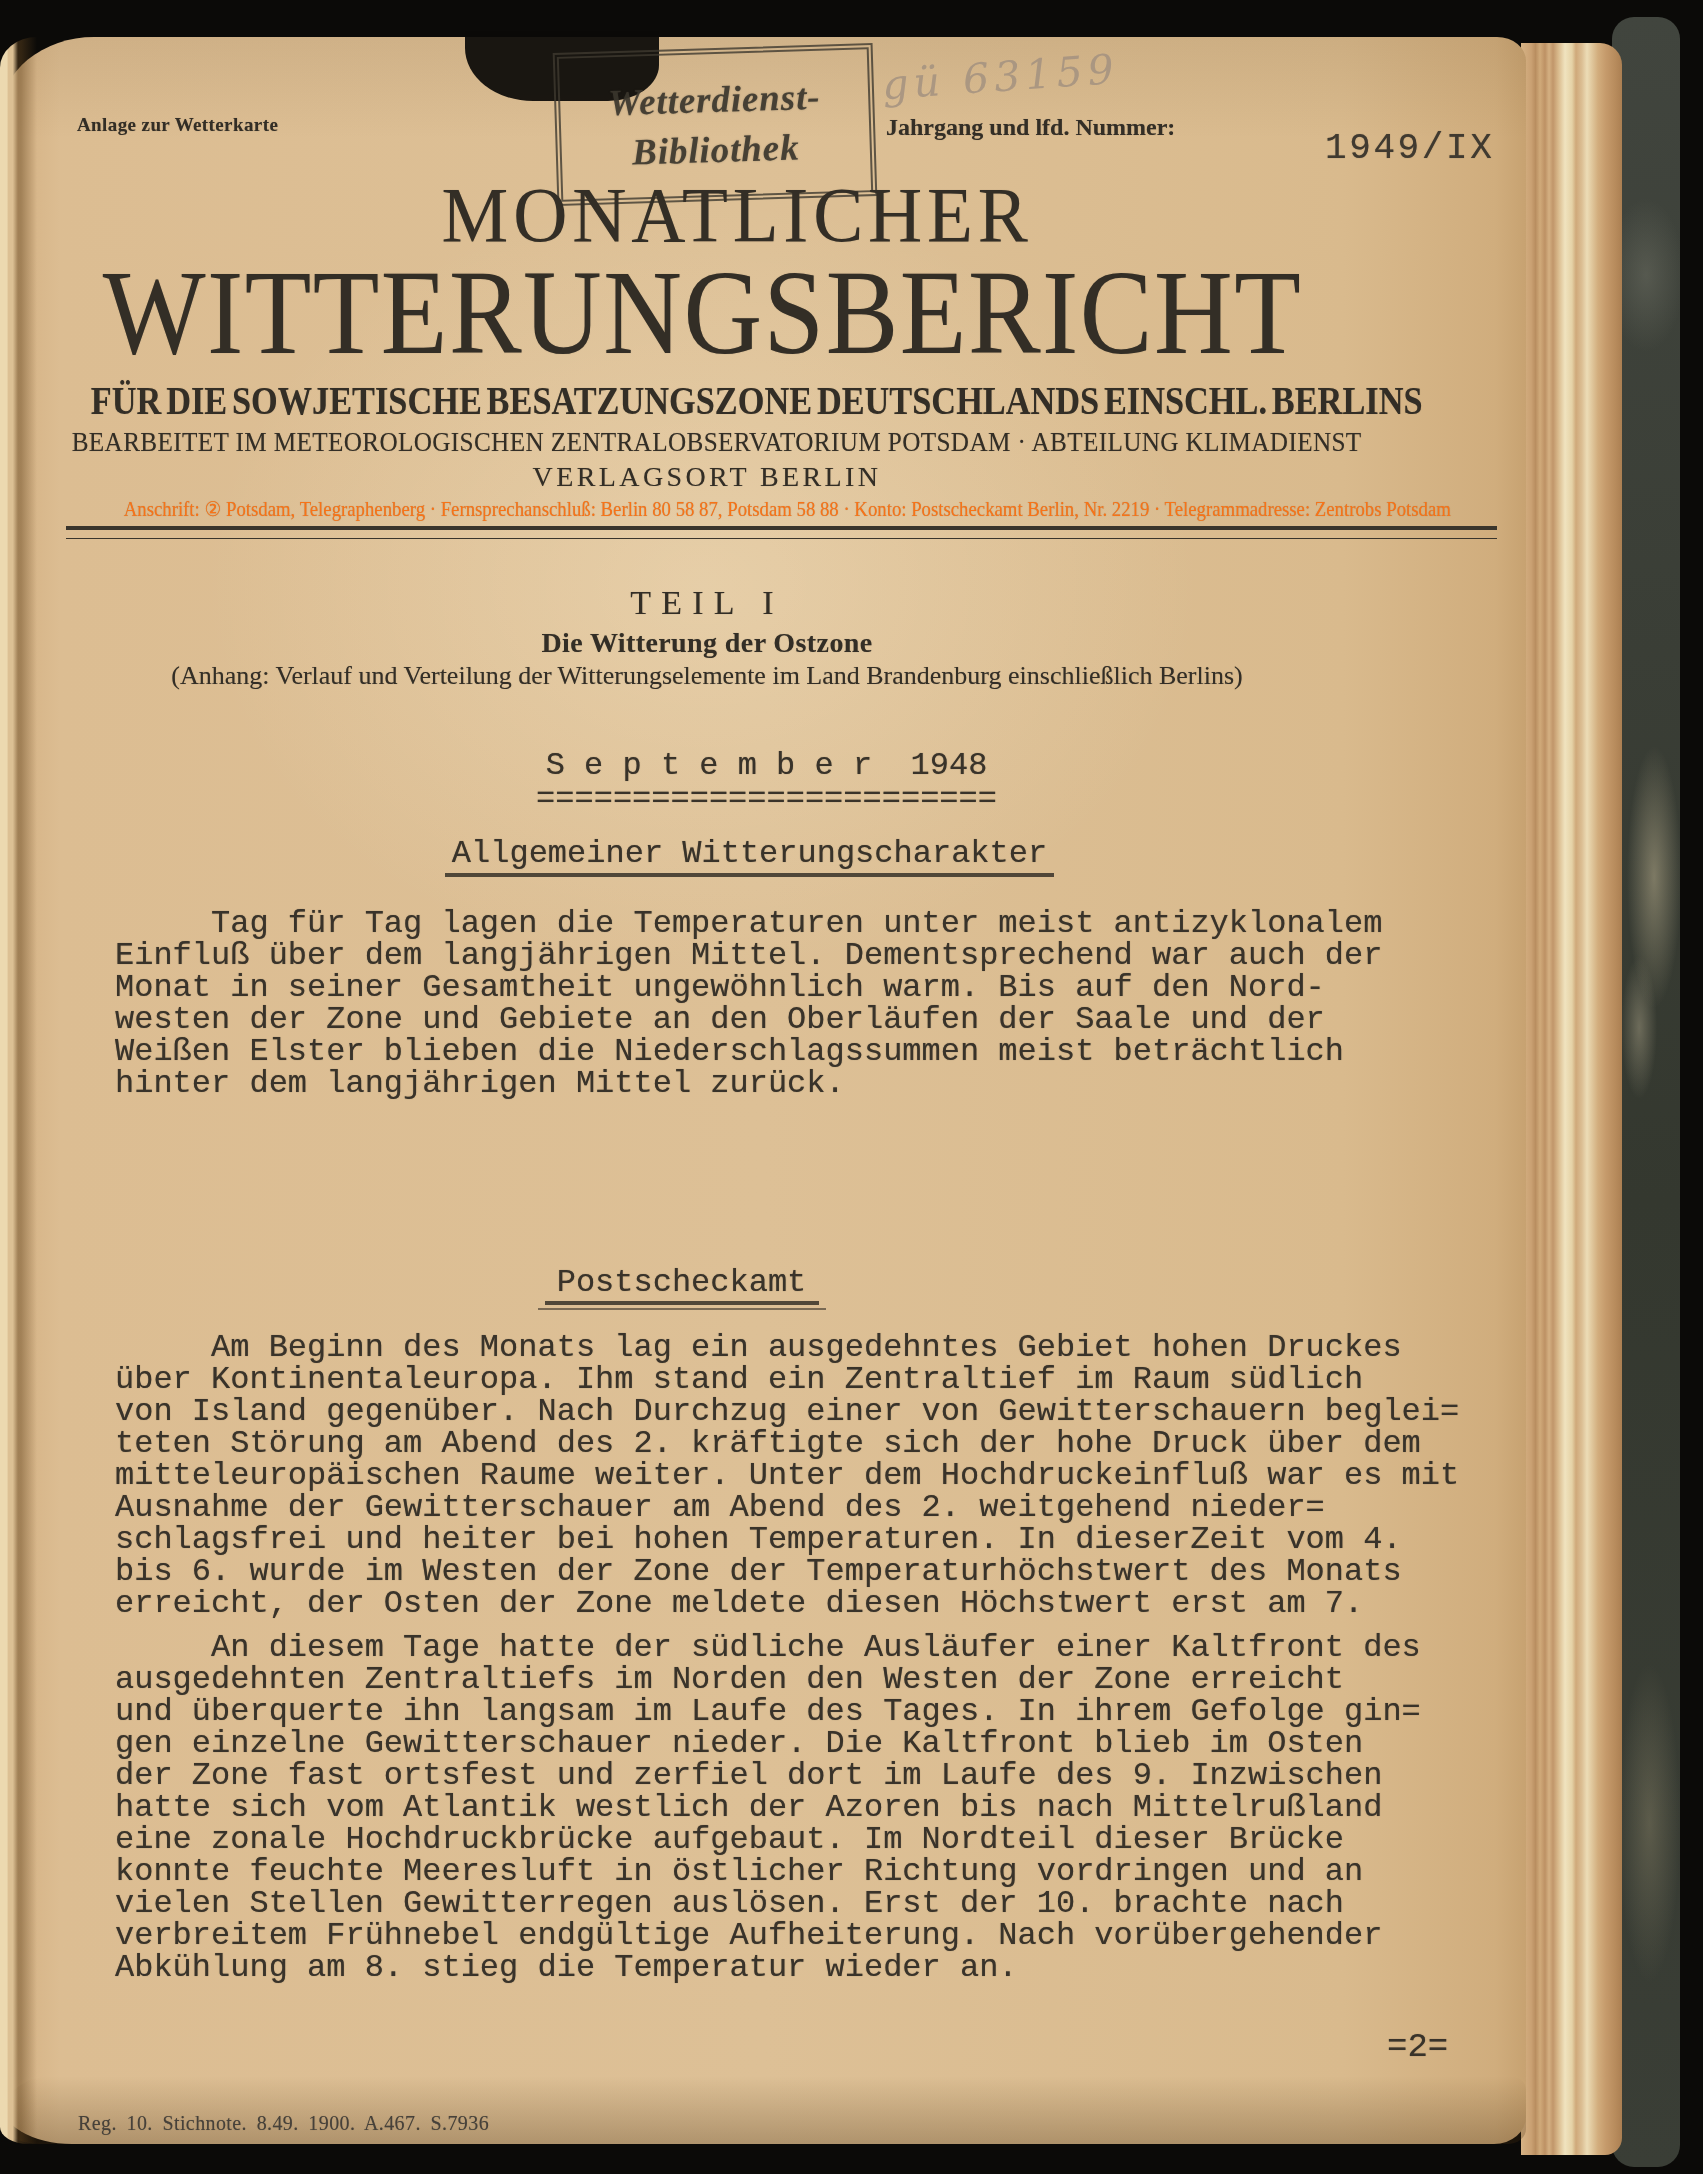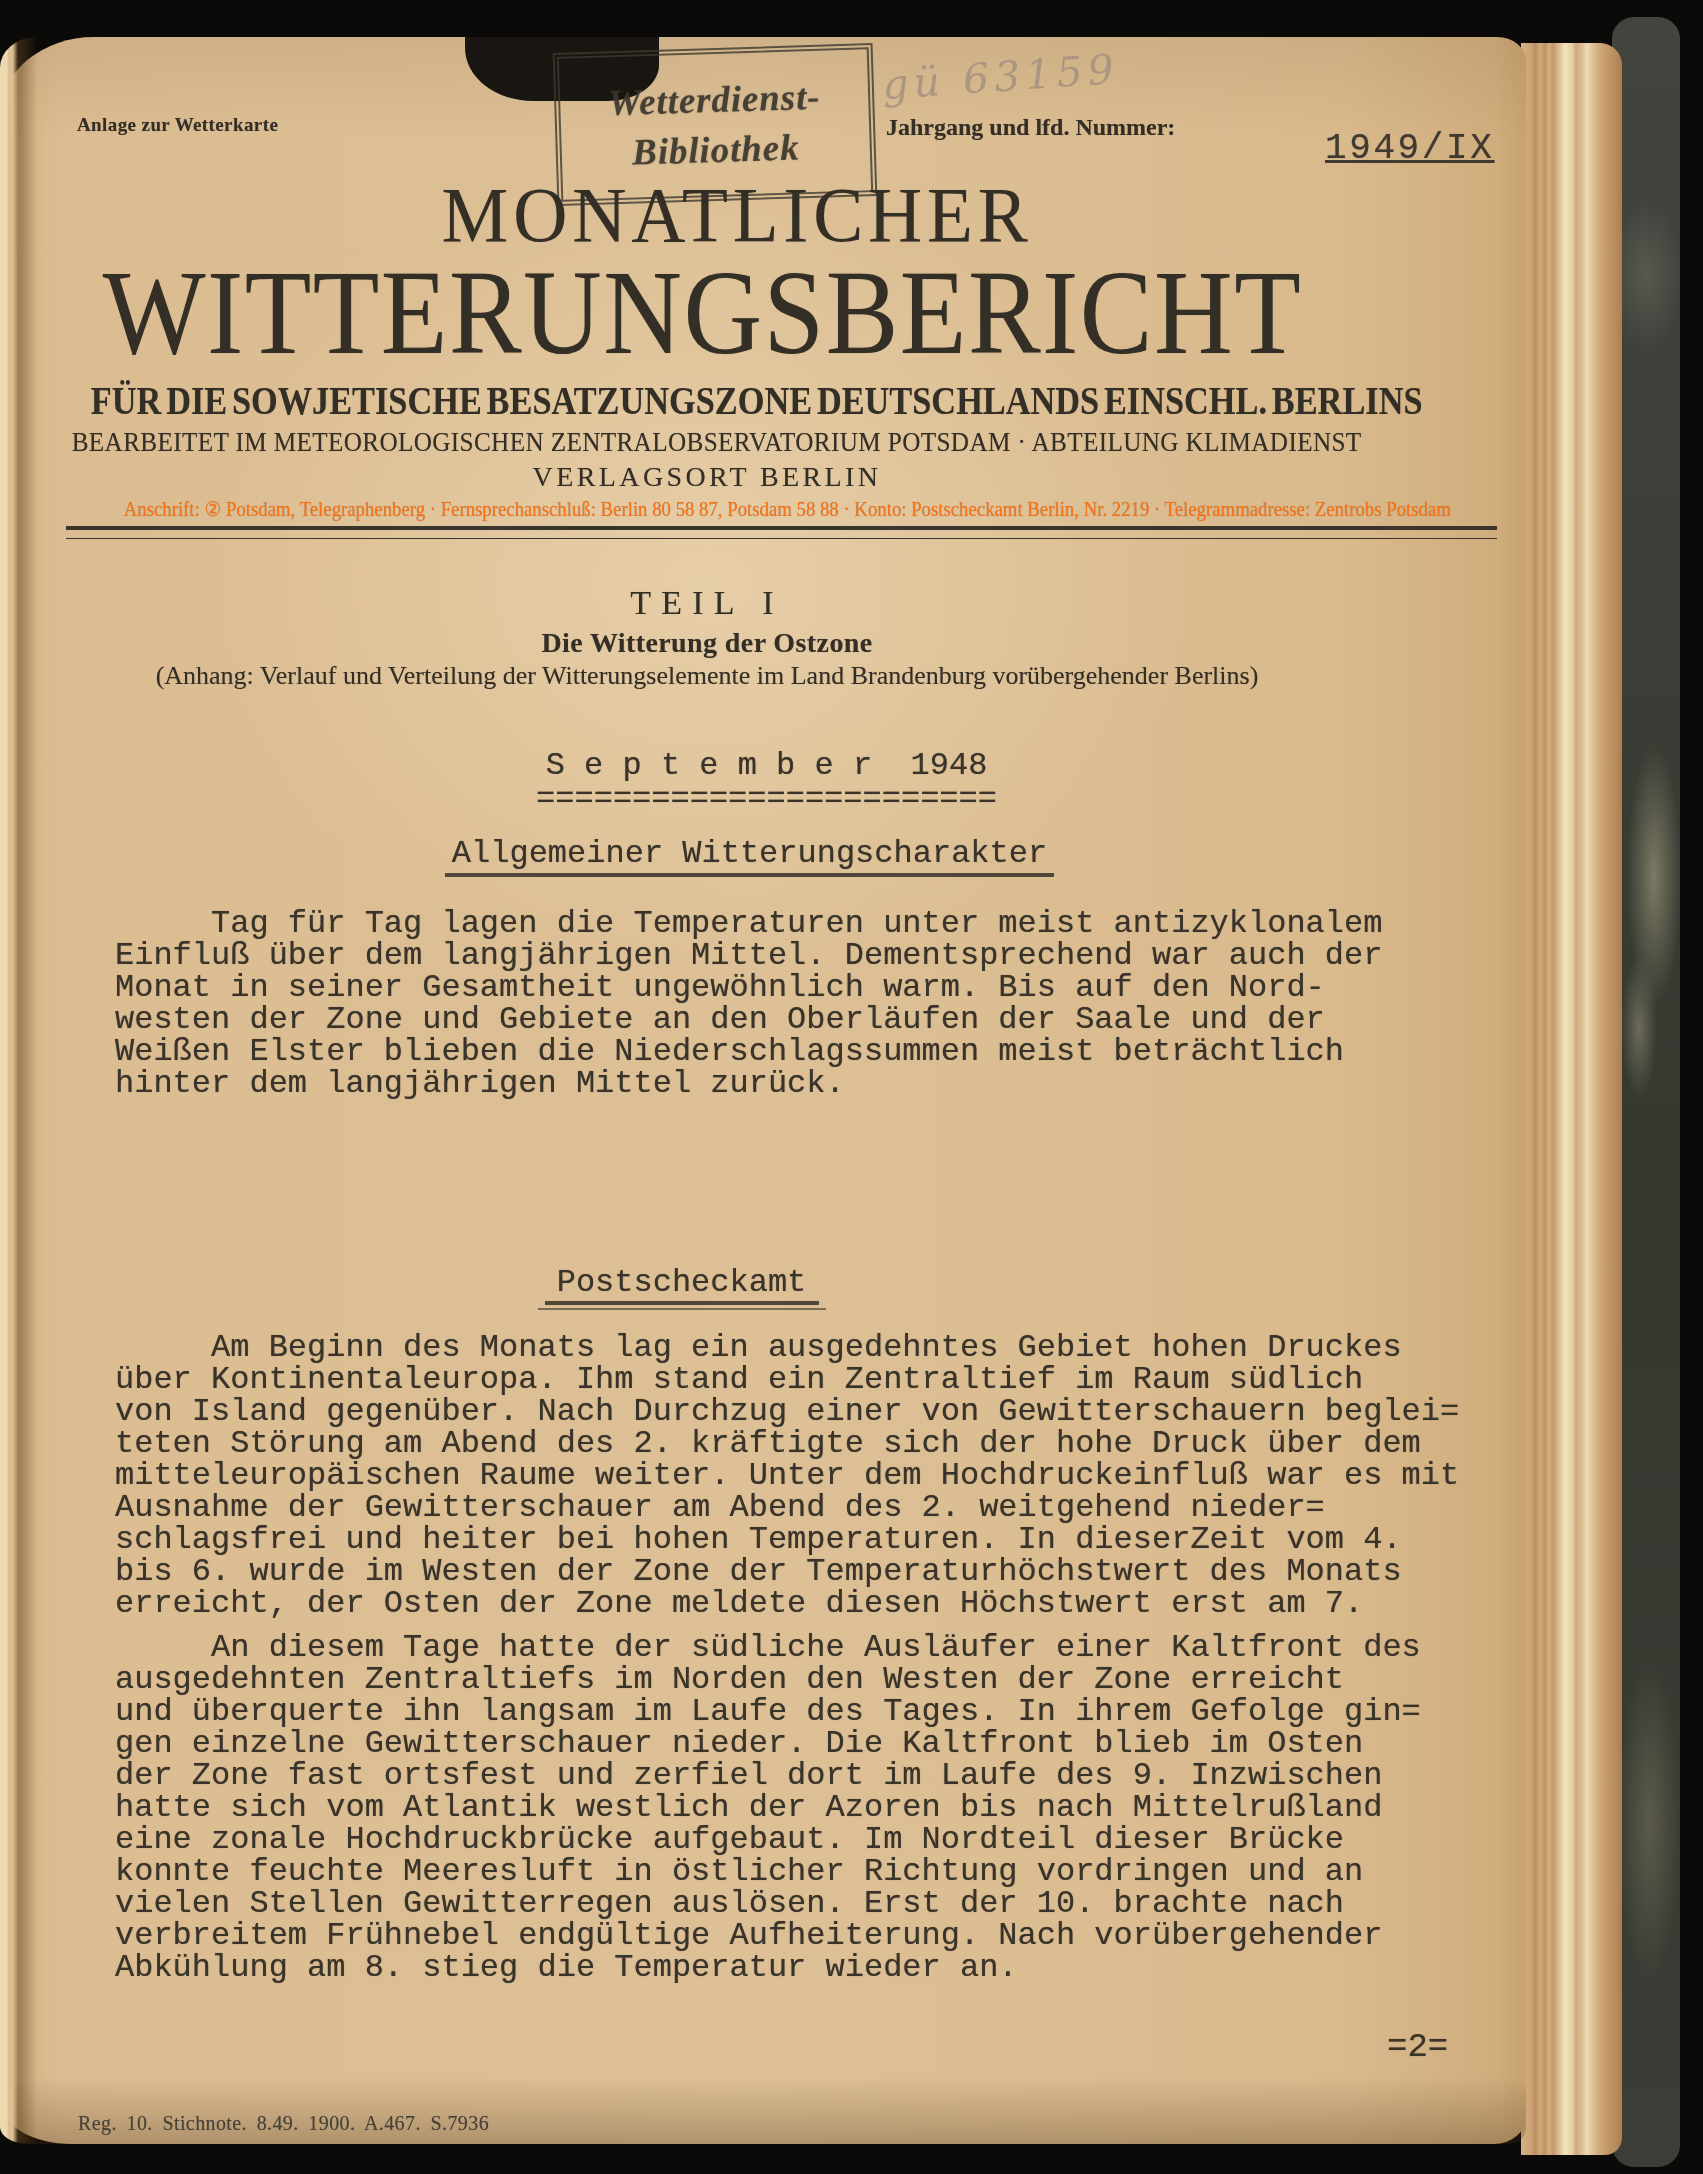--- a/index.html
+++ b/index.html
@@ -89,21 +89,21 @@
     color:#a49280;letter-spacing:5.1px;transform:rotate(-4deg);opacity:.85;
     font-family:"DejaVu Serif",serif;
   }
   
   .tw{
     font-family:"Liberation Mono","DejaVu Sans Mono",monospace;
     color:#39332a;text-shadow:0 0 0.9px rgba(57,51,42,.6);
     font-size:32px;line-height:32px;letter-spacing:0;
   }
   .tw-block{position:absolute;left:115px;white-space:pre;}
-  .issue-value{position:absolute;left:1325px;top:133px;font-size:36px;letter-spacing:2.6px;color:#403a30;text-decoration:underline;}
+  .issue-value{position:absolute;left:1325px;top:133px;font-size:36px;letter-spacing:2.6px;color:#403a30;}
   .month{top:750px;left:17px;width:1499px;white-space:pre;}
   .month-underline{top:783px;left:17px;width:1499px;line-height:1;white-space:pre;}
   .s1-title{top:838px;left:0;width:1499px;}
   .s1-title span{display:inline-block;padding:0 6.8px 3.4px;border-bottom:4.3px solid rgba(55,49,40,.85);}
   .s2-title{top:1267px;left:0;width:1363px;}
   .s2-title span{display:inline-block;padding:0 8.5px;}
   .u2a{width:274px;height:4.3px;background:rgba(55,49,40,.85);margin:1.7px auto 0;}
   .u2b{width:288px;height:1.7px;background:rgba(55,49,40,.6);margin:3.4px auto 0;}
   .p1{top:908px;}
   .p2{top:1332px;}
@@ -147,21 +147,21 @@
   <span class="squish">BEARBEITET IM METEOROLOGISCHEN ZENTRALOBSERVATORIUM POTSDAM · ABTEILUNG KLIMADIENST</span>
 </div>
 <div class="center publisher print">VERLAGSORT BERLIN</div>
 <div class="center address print">
   <span class="squish">Anschrift: ② Potsdam, Telegraphenberg · Fernsprechanschluß: Berlin 80 58 87, Potsdam 58 88 · Konto: Postscheckamt Berlin, Nr. 2219 · Telegrammadresse: Zentrobs Potsdam</span>
 </div>
 <div class="rule"></div>
 
 <div class="center teil print">TEIL I</div>
 <div class="center ostzone print">Die Witterung der Ostzone</div>
-<div class="center anhang print">(Anhang: Verlauf und Verteilung der Witterungselemente im Land Brandenburg vorübergehender Berlins)</div>
+<div class="center anhang print">(Anhang: Verlauf und Verteilung der Witterungselemente im Land Brandenburg einschließlich Berlins)</div>
 
 <div class="center month tw">S e p t e m b e r  1948</div>
 <div class="center month-underline tw">========================</div>
 
 <div class="center s1-title tw">
   <span>Allgemeiner Witterungscharakter</span>
 </div>
 
 <div class="tw tw-block p1">     Tag für Tag lagen die Temperaturen unter meist antizyklonalem
 Einfluß über dem langjährigen Mittel. Dementsprechend war auch der

